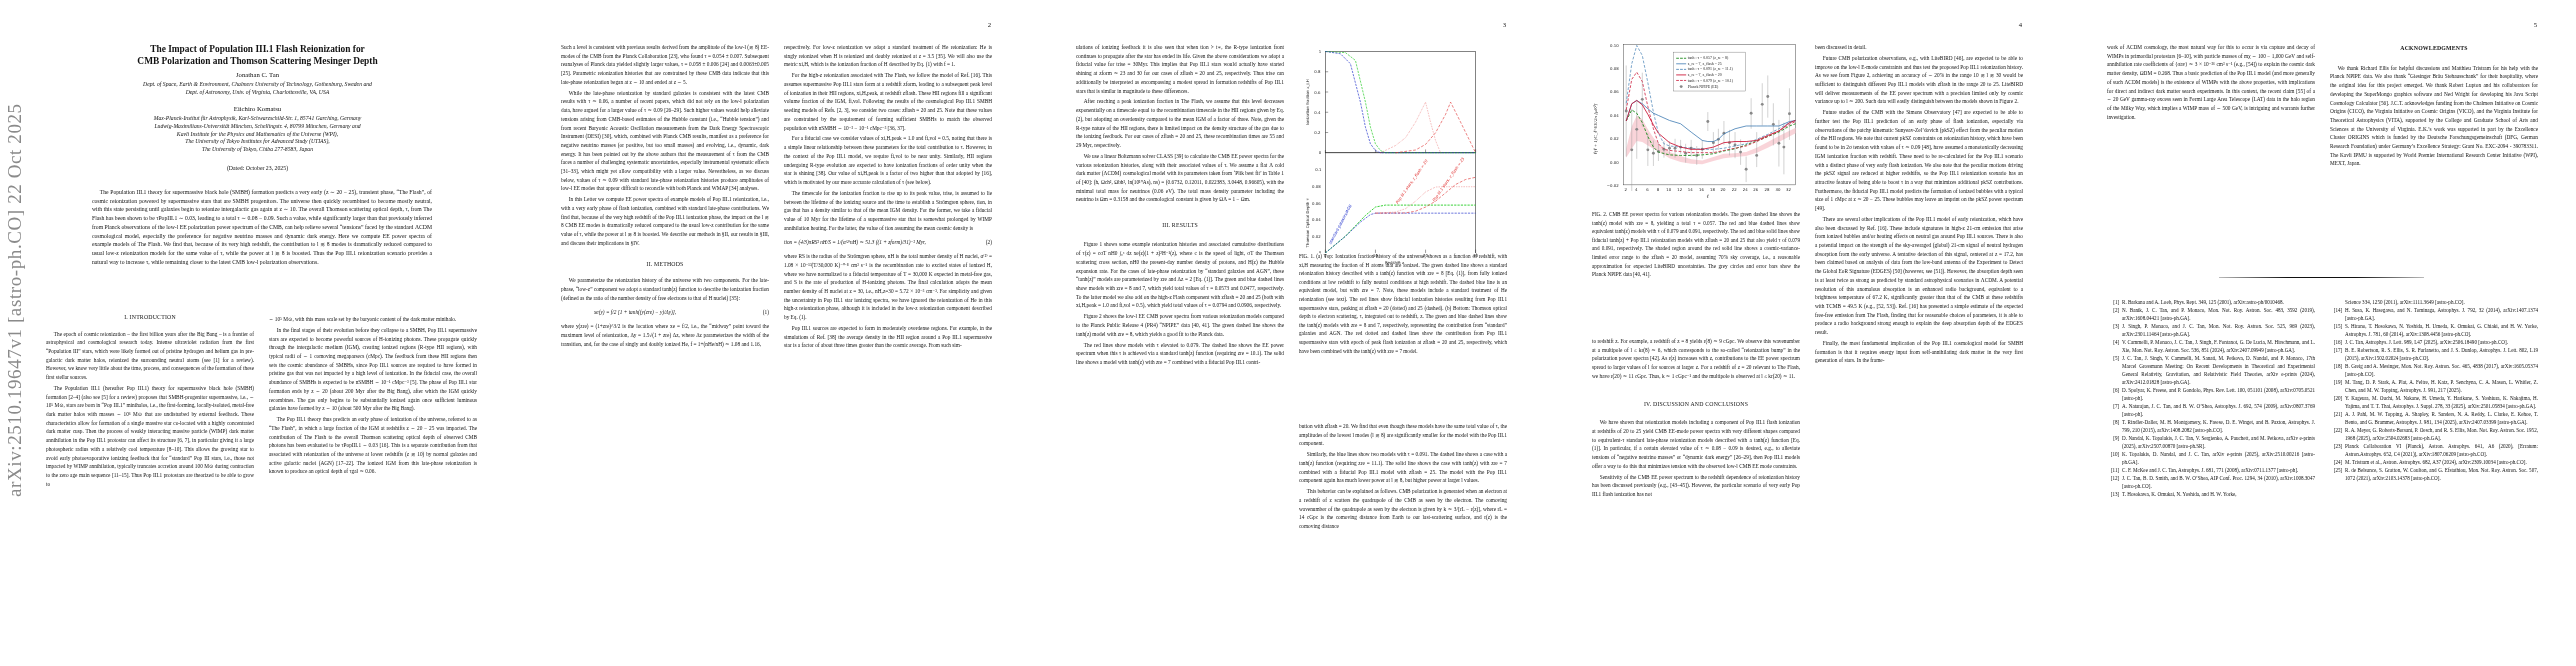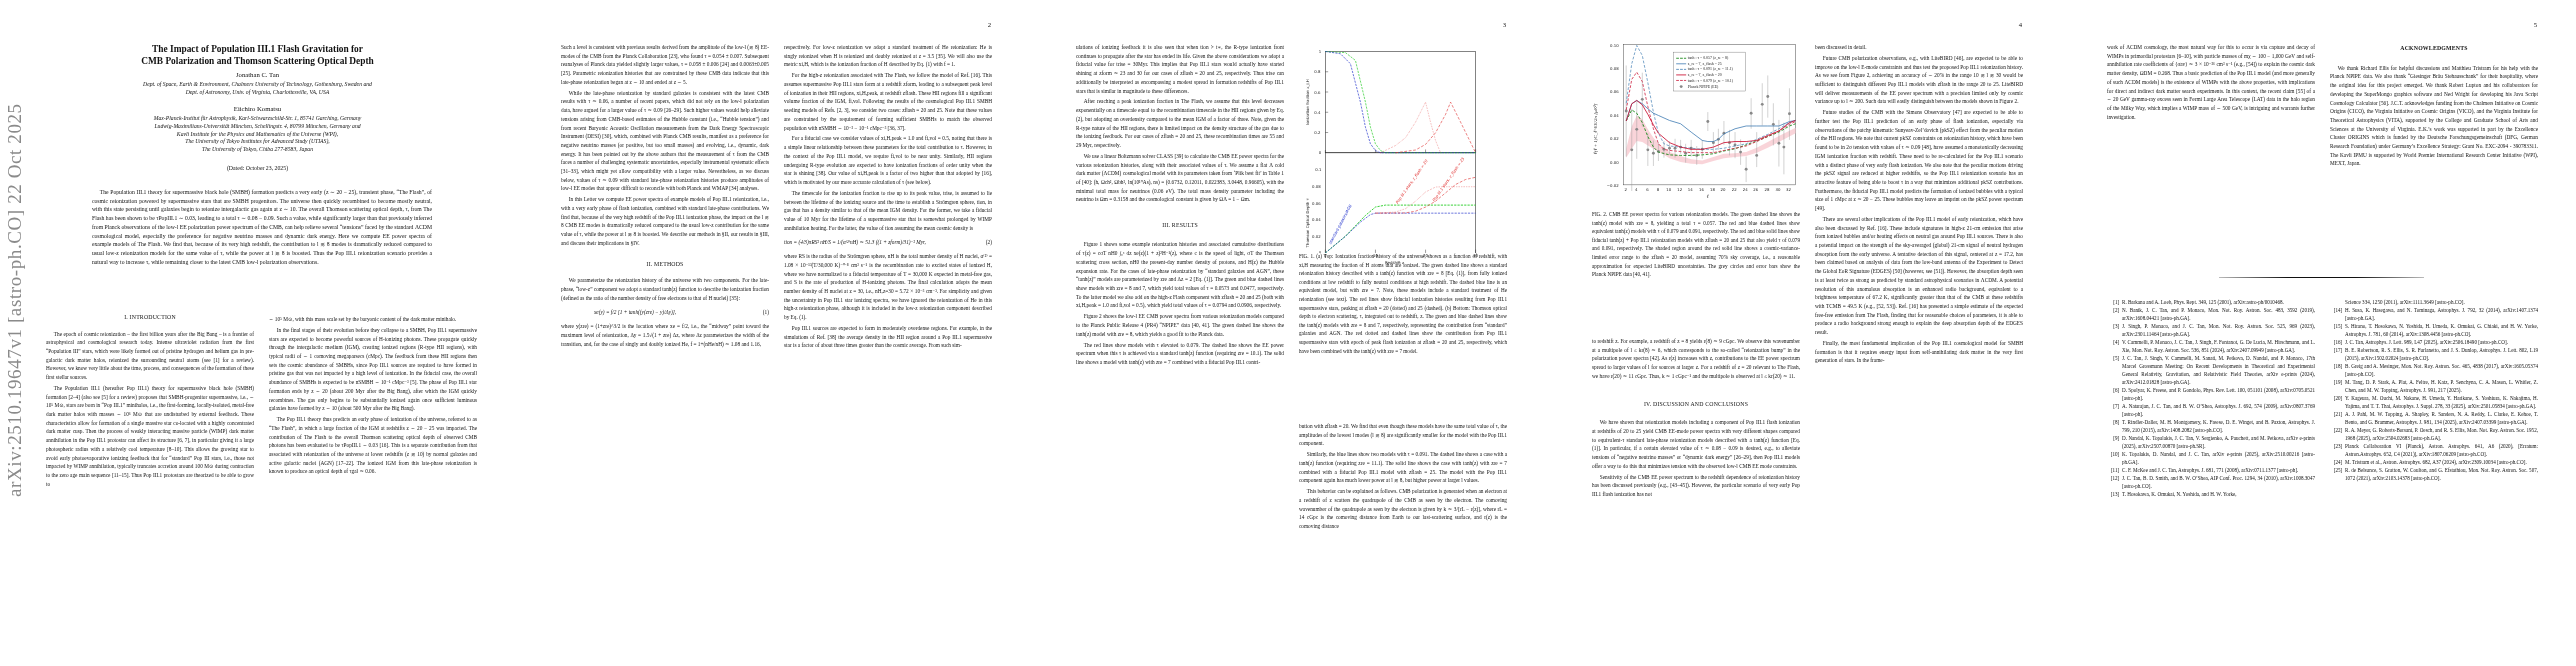--- a/index.html
+++ b/index.html
@@ -26,22 +26,22 @@
   .hr{position:absolute;height:1.1px;background:linear-gradient(90deg,#bbb,#111,#111,#bbb);}
   .axis-t{font-family:"DejaVu Sans",sans-serif;font-size:7px;fill:#222;}
   .leg{font-family:"Liberation Serif",serif;font-size:7px;fill:#222;}
 </style>
 </head>
 <body>
 
 <div class="page" style="left:0;">
   <div class="stamp">arXiv:2510.19647v1  [astro-ph.CO]  22 Oct 2025</div>
   <div class="title">
-    <div>The Impact of Population III.1 Flash Gravitation for</div>
-    <div>CMB Polarization and Thomson Scattering Optical Depth</div>
+    <div>The Impact of Population III.1 Flash Reionization for</div>
+    <div>CMB Polarization and Thomson Scattering Mesinger Depth</div>
   </div>
   <div class="author" style="top:71px;">Jonathan C. Tan</div>
   <div class="affil" style="top:81px;">Dept. of Space, Earth &amp; Environment, Chalmers University of Technology, Gothenburg, Sweden  and</div>
   <div class="affil" style="top:89px;">Dept. of Astronomy, Univ. of Virginia, Charlottesville, VA, USA</div>
   <div class="author" style="top:105px;">Eiichiro Komatsu</div>
   <div class="affil" style="top:115px;">Max-Planck-Institut für Astrophysik, Karl-Schwarzschild-Str. 1, 85741 Garching, Germany</div>
   <div class="affil" style="top:123px;">Ludwig-Maximilians-Universität München, Schellingstr. 4, 80799 München, Germany  and</div>
   <div class="affil" style="top:131px;">Kavli Institute for the Physics and Mathematics of the Universe (WPI),</div>
   <div class="affil" style="top:138px;">The University of Tokyo Institutes for Advanced Study (UTIAS),</div>
   <div class="affil" style="top:146px;">The University of Tokyo, Chiba 277-8583, Japan</div>

